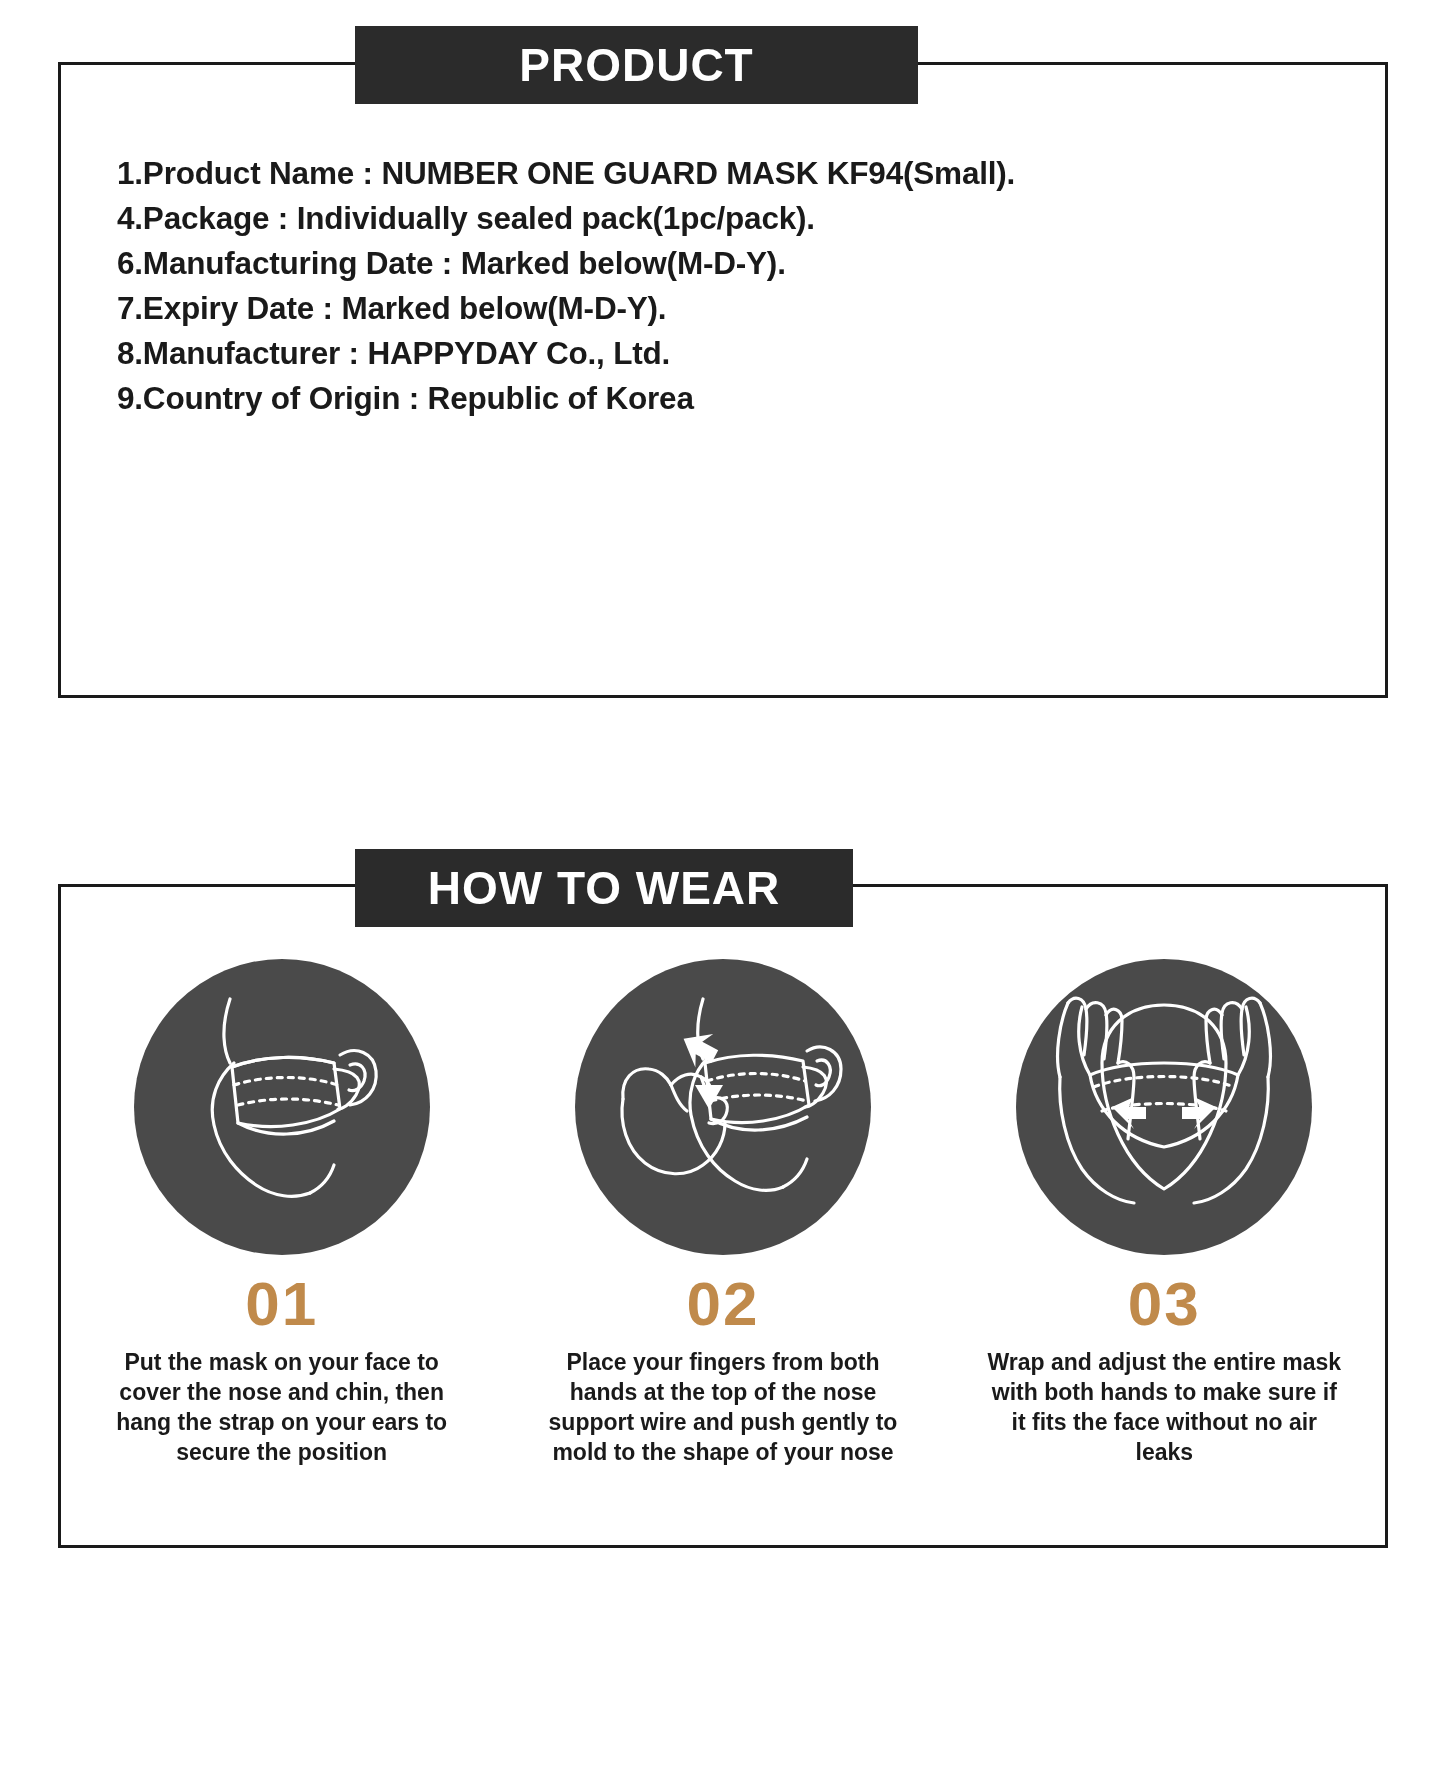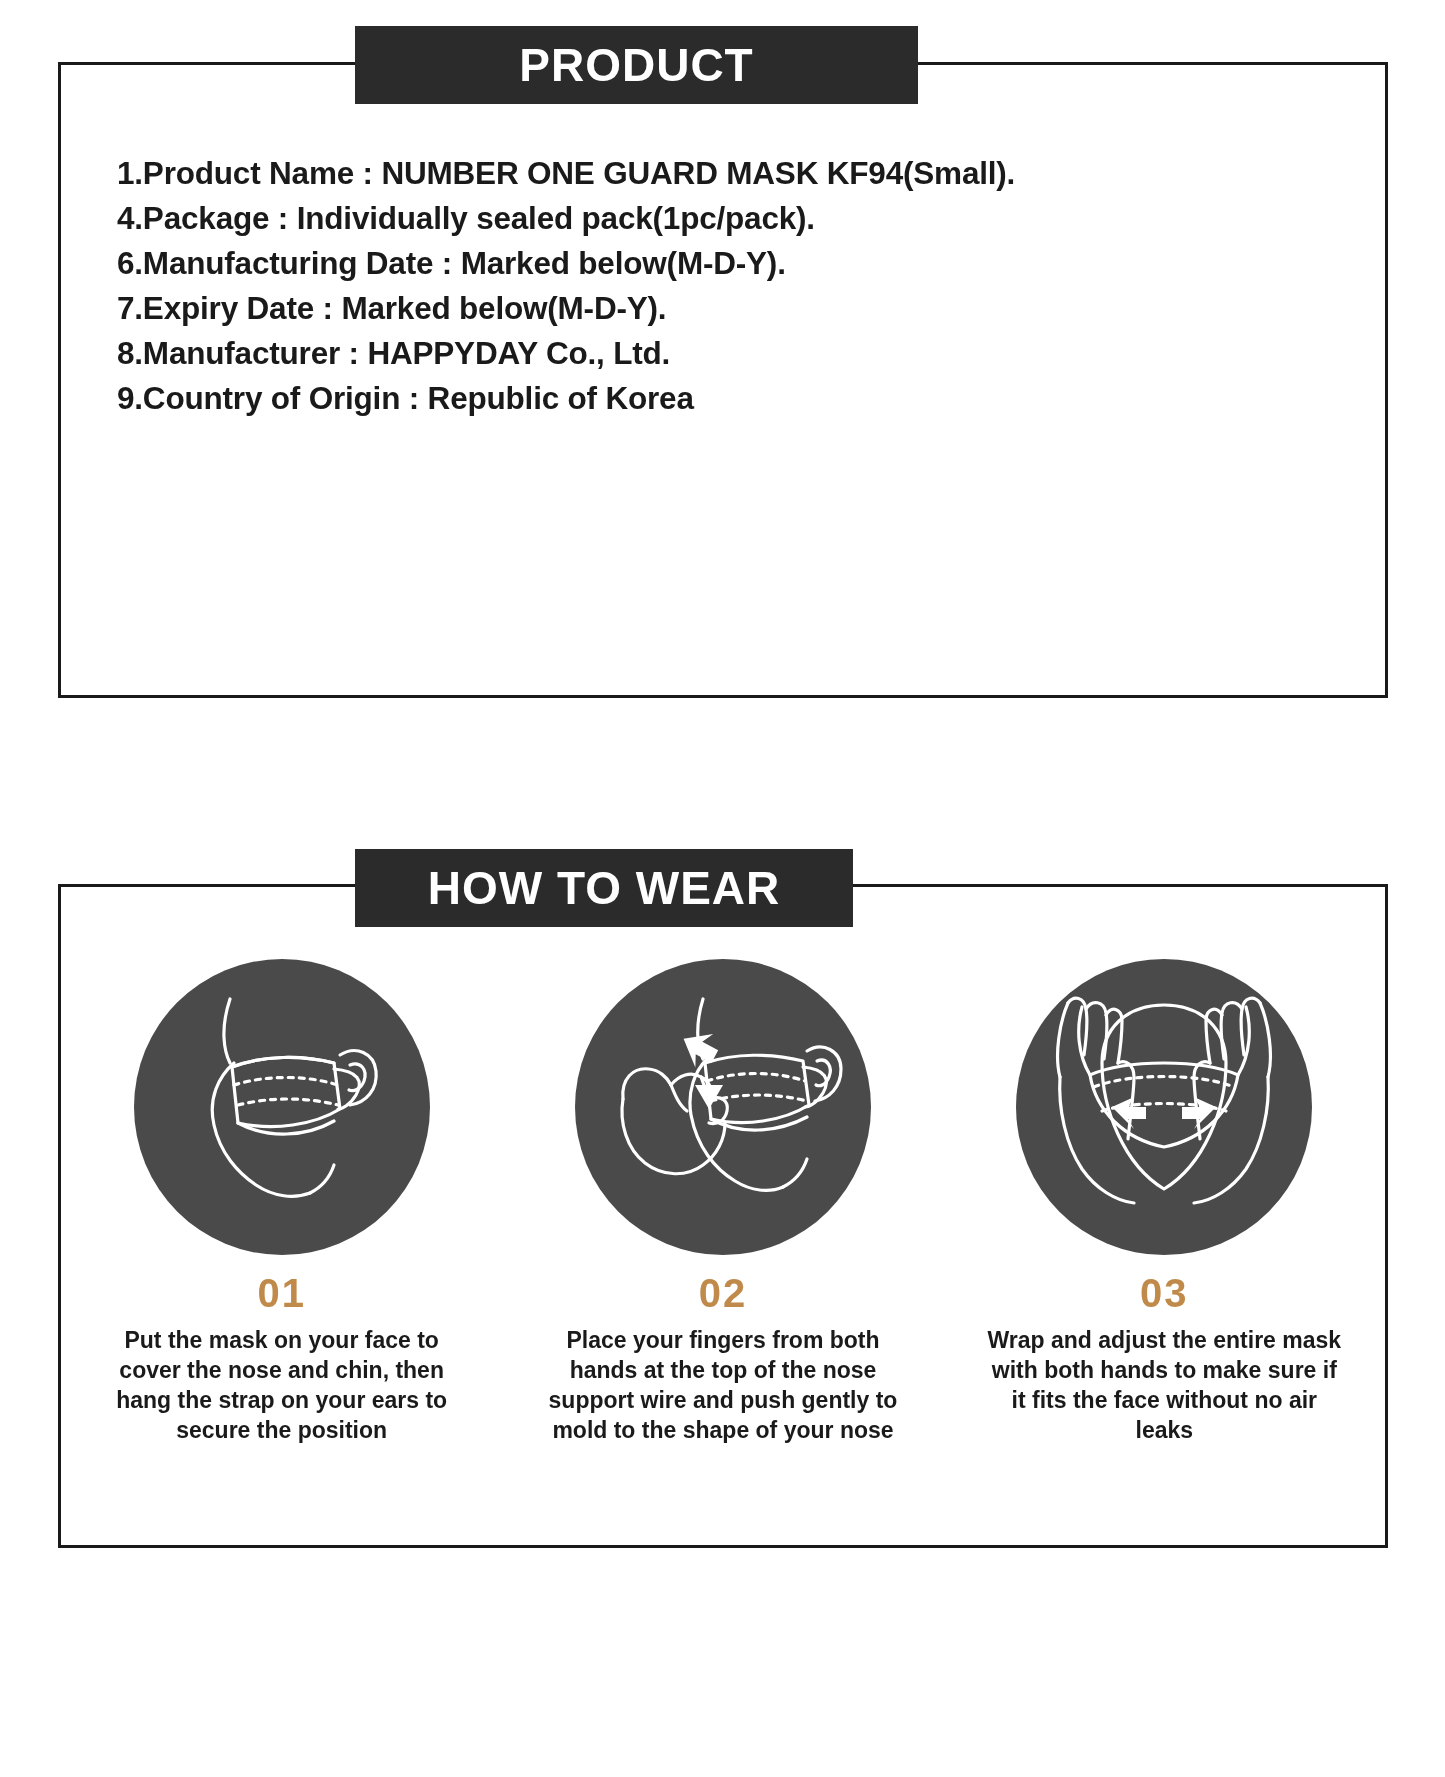--- a/index.html
+++ b/index.html
@@ -91,21 +91,21 @@
   .circle {
     width: 296px;
     height: 296px;
     border-radius: 50%;
     background: #4a4a4a;
     position: relative;
     overflow: hidden;
   }
   .step-num {
     margin-top: 18px;
-    font-size: 40px;
+    font-size: 62px;
     font-weight: bold;
     color: #c08a4b;
     letter-spacing: 2px;
     line-height: 1;
   }
   .step-caption {
     margin-top: 12px;
     font-size: 23px;
     font-weight: bold;
     line-height: 30px;

